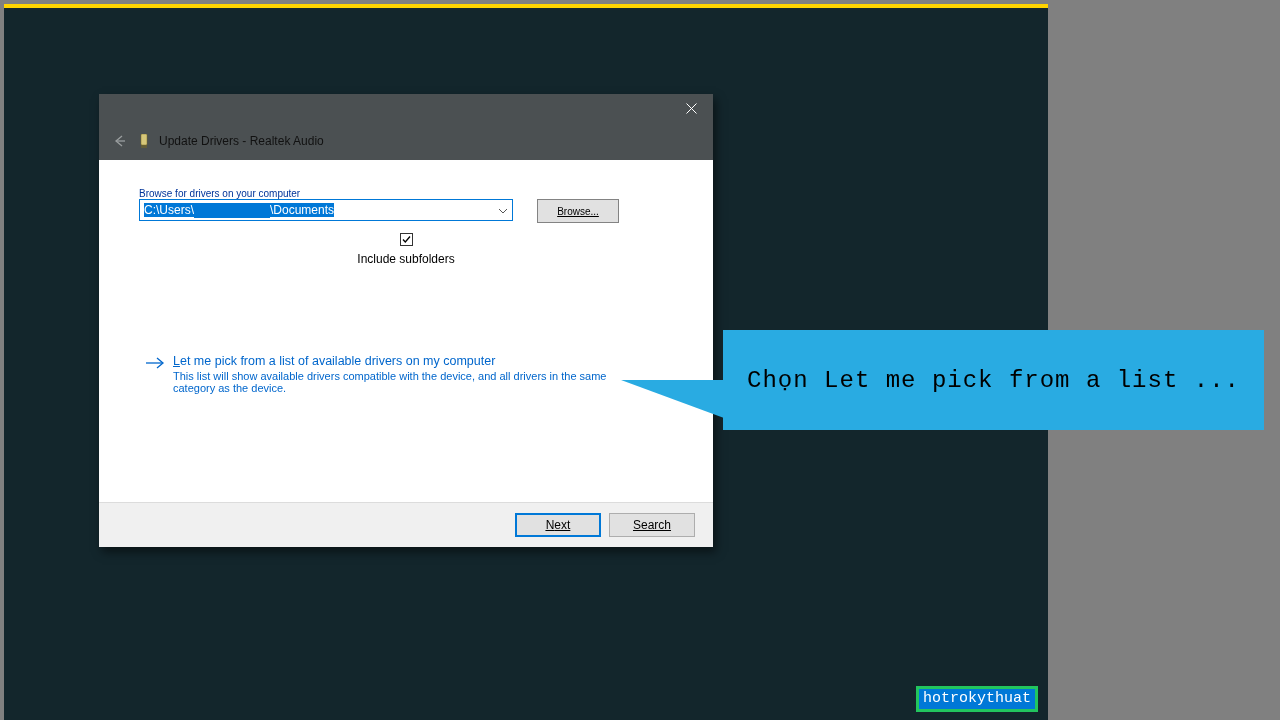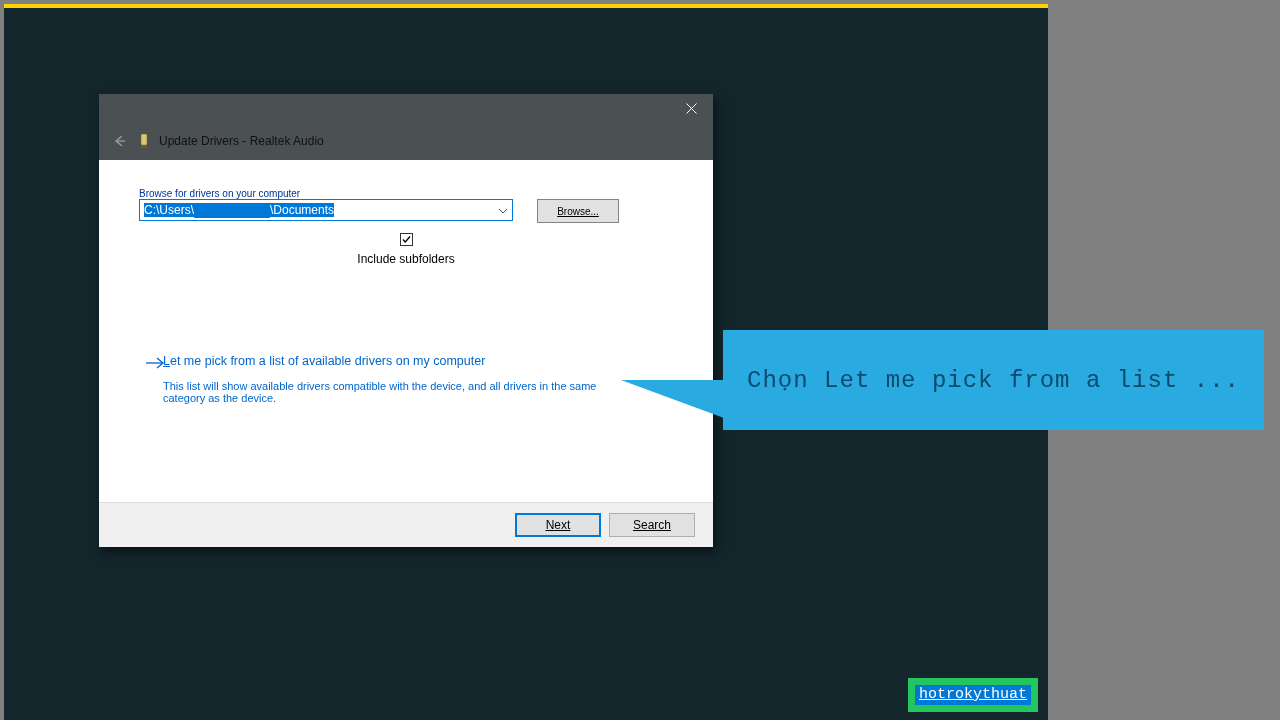--- a/index.html
+++ b/index.html
@@ -160,40 +160,41 @@
     display: inline-flex;
     align-items: center;
     justify-content: center;
     font-size: 11px;
     line-height: 1;
   }
   .link-block {
     margin-top: 88px;
     display: flex;
     align-items: flex-start;
+    gap: 10px;
     padding-left: 6px;
   }
   .link-arrow {
     color: #0066CC;
     width: 18px;
     flex: 0 0 18px;
     padding-top: 2px;
   }
   .link-arrow svg { display:block; }
   .link-title {
     color: #0066CC;
     font-size: 12.5px;
   }
   .link-title .ul {
     text-decoration: underline;
   }
   .link-desc {
     color: #0066CC;
     font-size: 11px;
-    margin-top: 12px;
+    margin-top: 2px;
     max-width: 470px;
   }
   .footer {
     height: 44px;
     background: #f0f0f0;
     border-top: 1px solid #dcdcdc;
     display: flex;
     justify-content: flex-end;
     align-items: center;
     gap: 8px;
@@ -234,39 +235,38 @@
     position: absolute;
     top: 372px;
     left: 617px;
     width: 0;
     height: 0;
     border-top: 0px solid transparent;
     border-bottom: 38px solid transparent;
     border-right: 103px solid #29ABE2;
   }
   .callout-text {
-    color: #0c4a6e;
+    color: #000000;
     font-family: "Consolas", "Courier New", monospace;
     font-size: 24px;
     letter-spacing: 1px;
     white-space: pre;
   }
 
   
   .watermark {
     position: absolute;
     right: 10px;
     bottom: 8px;
     background: #0078D7;
-    border: 7px solid #22c55e;
+    border: 3px solid #22c55e;
     color: #fff;
     font-family: "Consolas", "Courier New", monospace;
     font-size: 15px;
     padding: 1px 4px 2px 4px;
-    text-decoration: underline;
   }
 </style>
 </head>
 <body>
 
 <div class="slide">
 
   <div class="dialog">
 
     <div class="titlebar">

